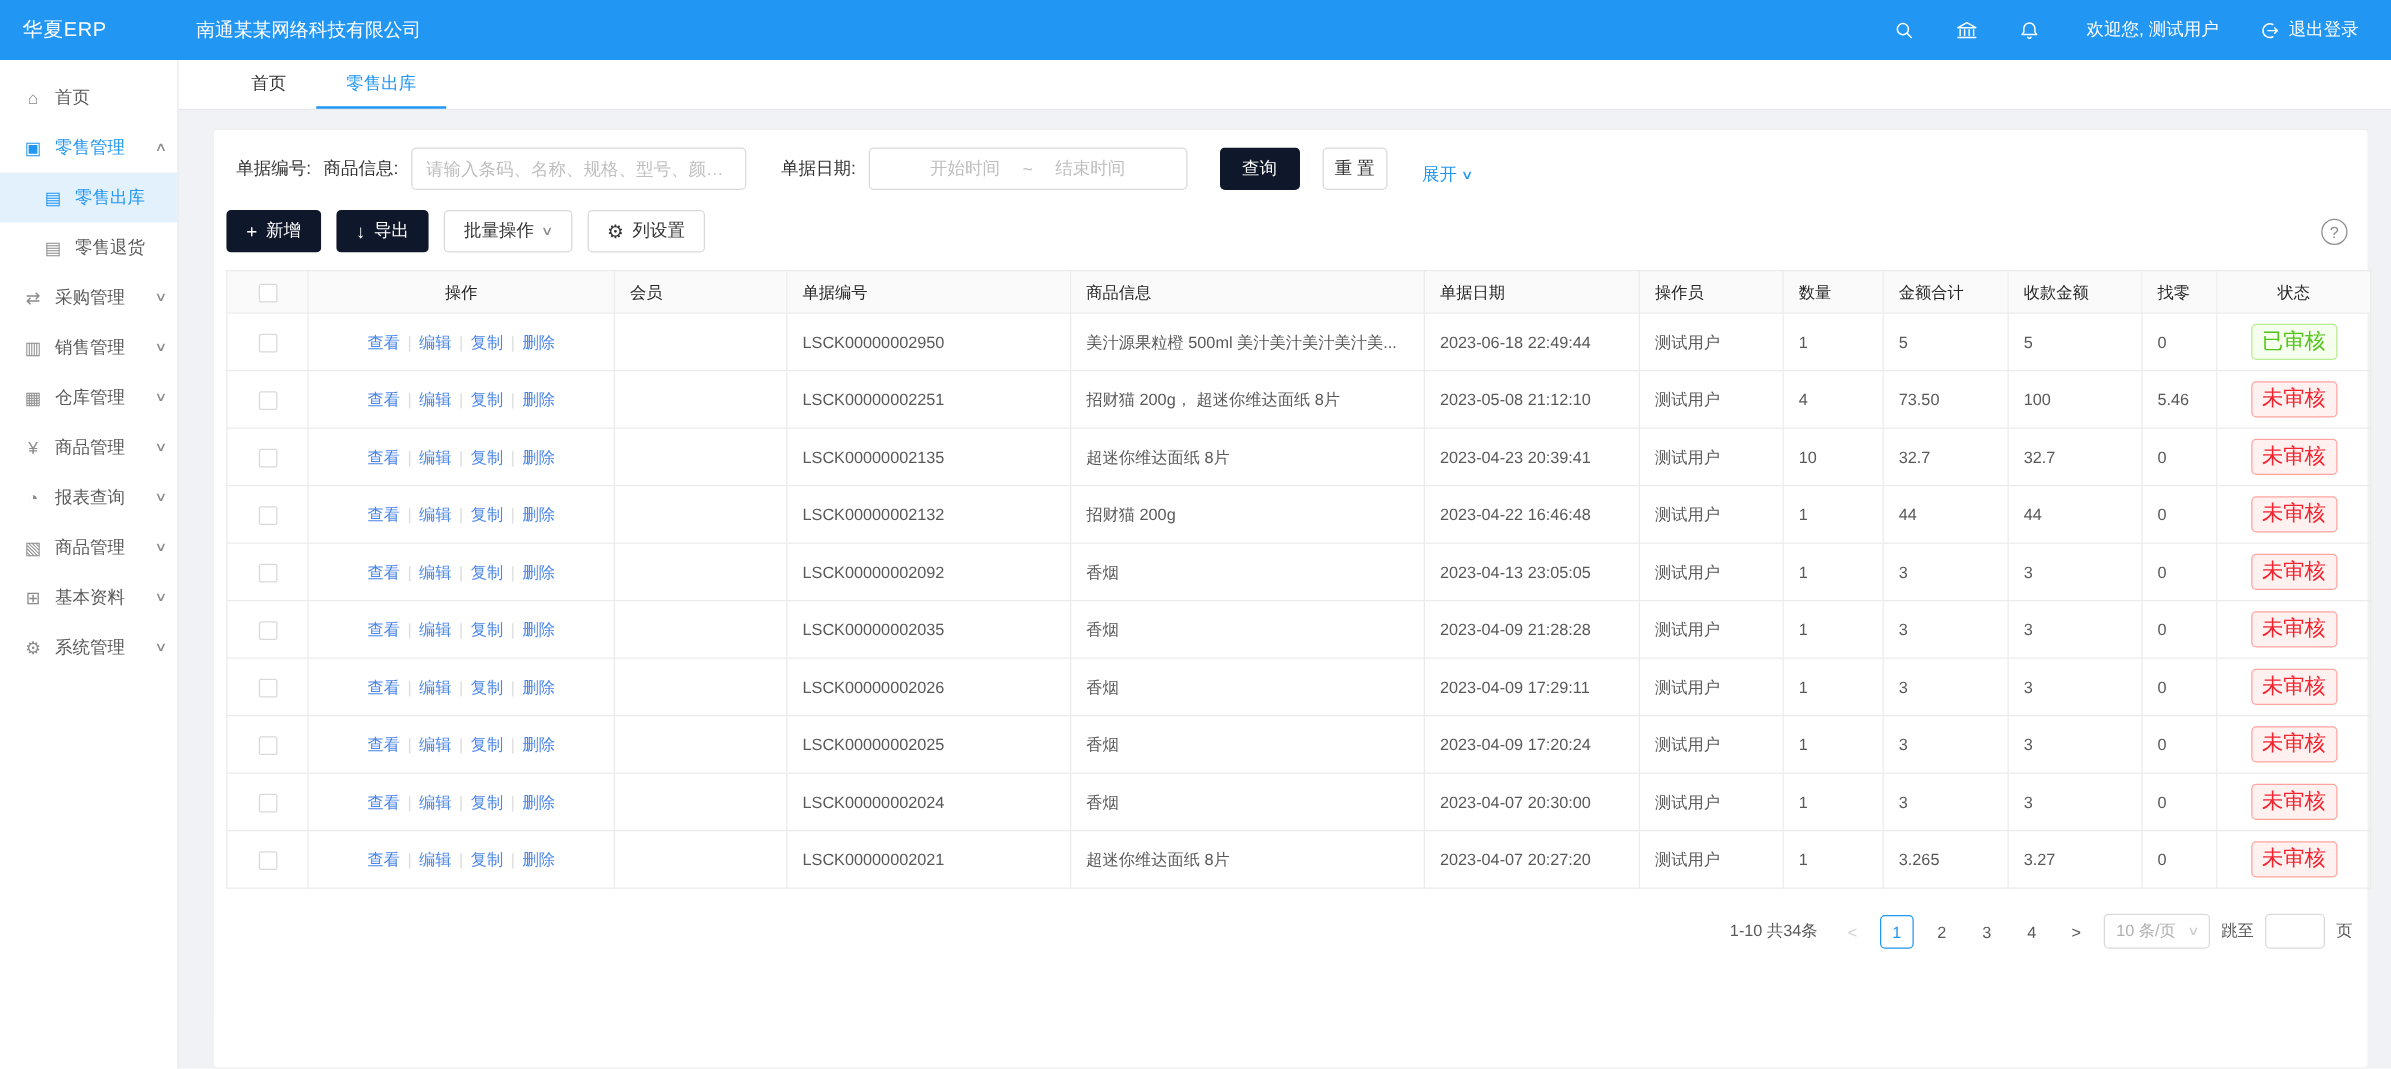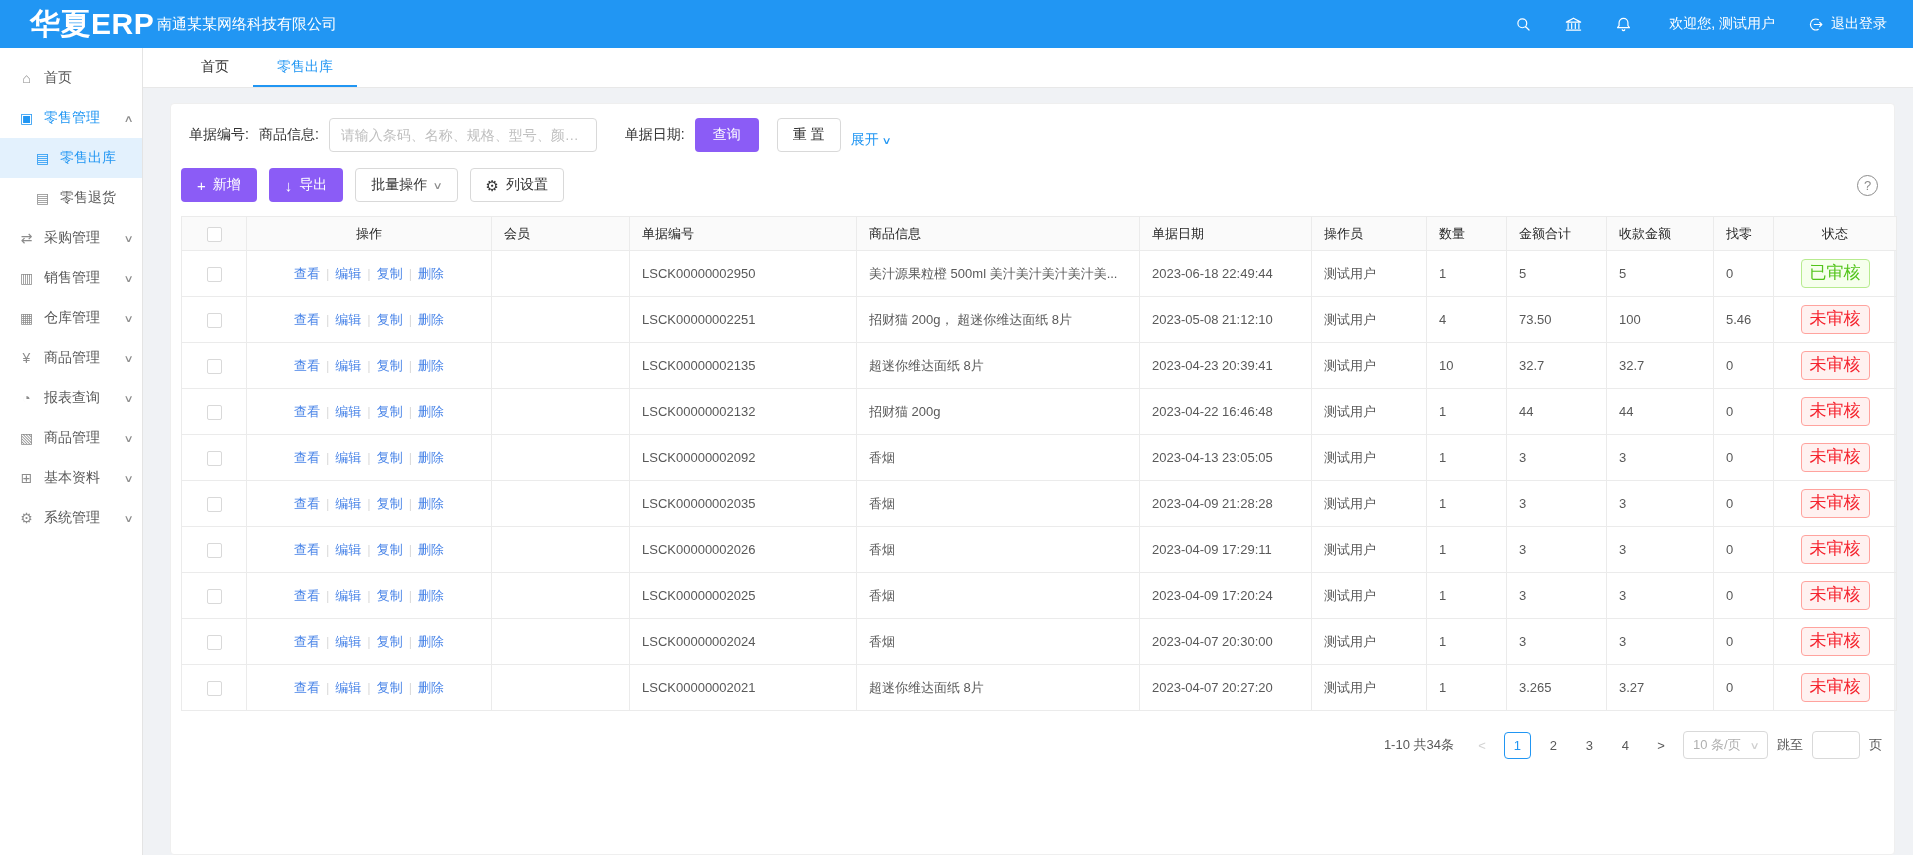--- a/index.html
+++ b/index.html
@@ -1,21 +1,21 @@
 <!DOCTYPE html>
 <html><head>
 <meta charset="utf-8">
 <style>
   * { box-sizing: border-box; margin:0; padding:0; }
   html,body { width:1913px; height:855px; overflow:hidden; background:#fff;
     font-family:"Liberation Sans","DejaVu Sans",sans-serif; color:#595959; font-size:14px; }
 
   
   .topbar { height:48px; background:#2196f3; display:flex; align-items:center; color:#fff; }
-  .logo { width:143px; padding-left:30px; font-size:30px; font-weight:bold; letter-spacing:.5px; white-space:nowrap; }
+  .logo { width:143px; padding-left:18px; font-size:16px; font-weight:normal; letter-spacing:.5px; white-space:nowrap; }
   .company { font-size:15px; margin-left:14px; }
   .topbar-right { margin-left:auto; display:flex; align-items:center; gap:30px; padding-right:26px; }
   .tb-icon { width:20px; height:20px; display:inline-flex; align-items:center; justify-content:center; cursor:pointer; }
   .tb-icon svg { width:19px; height:19px; stroke:#fff; fill:none; stroke-width:1.5; stroke-linecap:round; stroke-linejoin:round; }
   .welcome { font-size:14px; margin-left:6px; }
   .logout { display:flex; align-items:center; gap:6px; font-size:14px; cursor:pointer; }
 
   
   .layout { display:flex; height:807px; }
   .sidebar { width:143px; background:#fff; border-right:1px solid #e4e4e4; padding-top:10px; flex:none; }
@@ -41,24 +41,24 @@
   .f-label { color:#333; margin-right:10px; white-space:nowrap; }
   .f-input { height:34px; border:1px solid #d9d9d9; border-radius:4px; padding:0 11px; font-size:14px;
     color:#333; outline:none; font-family:inherit; text-overflow:ellipsis; }
   .f-input::placeholder { color:#bfbfbf; }
   .bill-input { width:200px; margin-right:36px; }
   .product-input { width:268px; margin-right:28px; }
   .date-range { width:255px; height:34px; border:1px solid #d9d9d9; border-radius:4px; display:flex;
     align-items:center; justify-content:center; gap:18px; color:#bfbfbf; margin-right:26px; cursor:text; }
   .btn { height:34px; border-radius:4px; border:1px solid transparent; font-size:14px; display:inline-flex;
     align-items:center; justify-content:center; cursor:pointer; font-family:inherit; white-space:nowrap; }
-  .btn-primary { background:#8b5cf6; color:#fff; }
+  .btn-primary { background:#0f172a; color:#fff; }
   .btn-plain { background:#fff; border-color:#d9d9d9; color:#333; }
   .search-btn { width:64px; margin-right:18px; }
-  .reset-btn { width:64px; margin-right:10px;text-align:center; }
+  .reset-btn { width:52px; margin-right:28px;text-align:center; }
   .expand-link { color:#2196f3; cursor:pointer; display:inline-flex; align-items:center; gap:4px;margin-top:10px; }
   .expand-link .chev { font-size:10px; transform:scaleX(1.4); }
 
   
   .toolbar { display:flex; align-items:center; margin-top:16px; gap:12px; }
   .toolbar .btn { padding:0 15px; gap:7px; }
   .toolbar .bicon { font-size:15px; line-height:1; }
   .help-circle { margin-left:auto; width:21px; height:21px; border:1.5px solid #8c8c8c; border-radius:50%;
     color:#8c8c8c; font-size:13px; display:flex; align-items:center; justify-content:center; cursor:pointer; margin-right:6px; }
 
@@ -199,20 +199,25 @@
     </div>
 
     <div class="content">
       <div class="card">
 
         <div class="filter-row">
           <span class="f-label">单据编号:</span>
           <span class="f-label">商品信息:</span>
           <input class="f-input product-input" placeholder="请输入条码、名称、规格、型号、颜色、扩展..." style="">
           <span class="f-label">单据日期:</span>
+          <div class="date-range">
+            <span>开始时间</span>
+            <span>~</span>
+            <span>结束时间</span>
+          </div>
           <button class="btn btn-primary search-btn">查询</button>
           <button class="btn btn-plain reset-btn">重 置</button>
           <span class="expand-link">
             <span>展开</span>
             <span class="chev">∨</span>
           </span>
         </div>
 
         <div class="toolbar">
           <button class="btn btn-primary">

